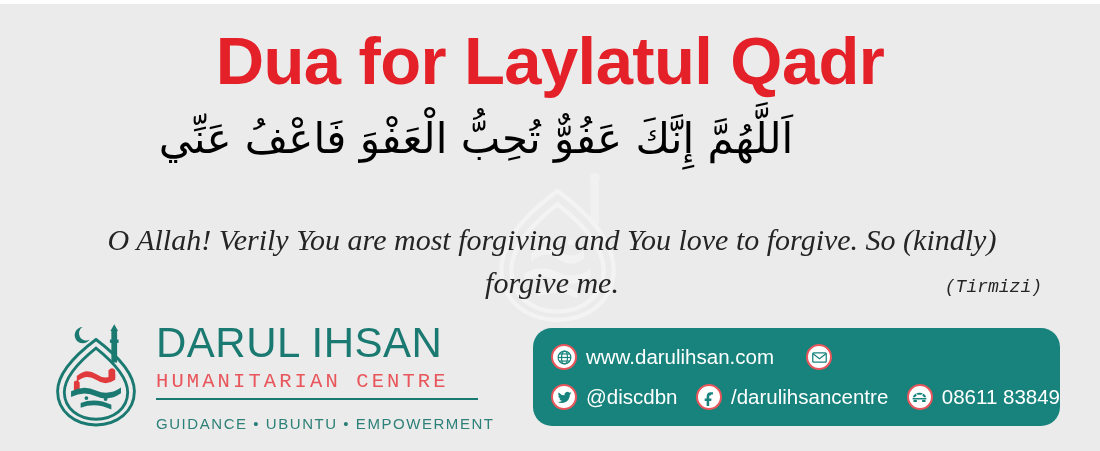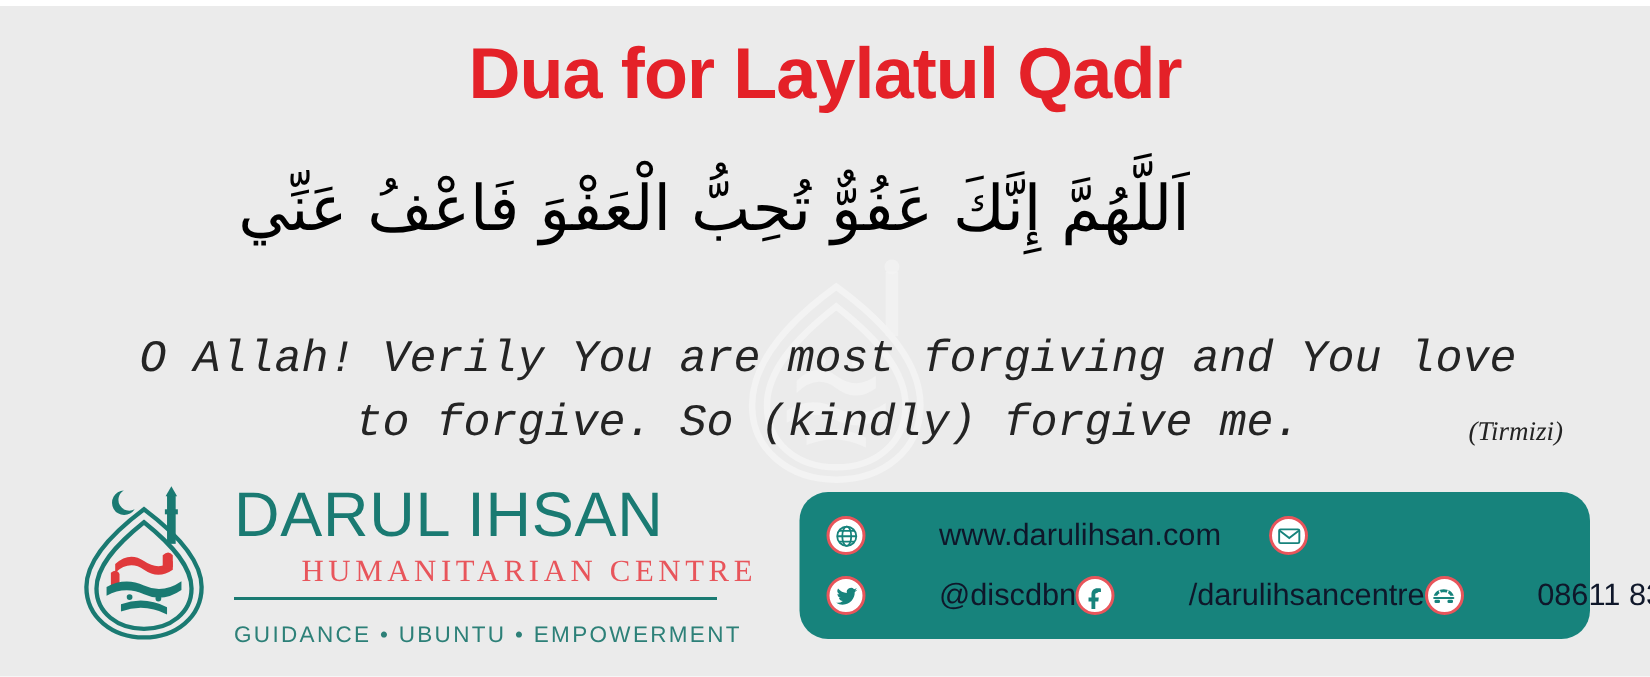--- a/index.html
+++ b/index.html
@@ -36,21 +36,21 @@
     z-index:0;
     pointer-events:none;
   }
   #watermark svg { width:100%; height:100%; display:block; }
 
   
   #title {
     position:absolute;
     top:22px; left:0; width:1100px;
     text-align:center;
-    font-size:48px;
+    font-size:67px;
     font-weight:bold;
     color:#e42128;
     letter-spacing:-0.6px;
     font-family:"Liberation Sans", sans-serif;
     z-index:3;
     white-space:nowrap;
   }
 
   
   #arabic {
@@ -68,31 +68,31 @@
 
   
   #translation {
     position:absolute;
     top:219px; left:92px; width:920px;
     text-align:center;
     font-size:30px;
     line-height:1.42;
     font-style:italic;
     color:#242424;
-    font-family:Liberation Mono, monospace;
+    font-family:Liberation Serif, serif;
     z-index:3;
   }
 
   #attribution {
     position:absolute;
     top:277px; right:58px;
     font-size:18px;
     font-style:italic;
     color:#242424;
-    font-family:Liberation Serif, serif;
+    font-family:Liberation Mono, monospace;
     z-index:3;
     margin-left:12px;
   }
 
   
   #logo {
     position:absolute;
     left:48px; top:322px;
     width:430px; height:108px;
     display:flex;
@@ -112,23 +112,22 @@
     line-height:1.0;
     font-family:"Liberation Sans", sans-serif;
     white-space:nowrap;
   }
   #logo-sub {
     font-size:20.5px;
     color:#e8555b;
     letter-spacing:3.1px;
     line-height:1.25;
     padding-top:5px;
-    font-family:Liberation Serif, serif;
-    white-space:nowrap;
-    margin-left:45px;
+    font-family:Liberation Mono, monospace;
+    white-space:nowrap;
   }
   #logo-rule {
     height:2px;
     background:#1a7a72;
     width:322px;
     margin-top:3px;
   }
   #logo-tagline {
     font-size:15px;
     color:#2d8078;
@@ -151,25 +150,24 @@
 
   .contact-row {
     display:flex;
     align-items:center;
     height:40px;
   }
 
   .contact-item {
     display:flex;
     align-items:center;
-    color:#0f172a;
+    color:#ffffff;
     font-size:20.5px;
     font-family:"Liberation Sans", sans-serif;
     white-space:nowrap;
-    gap:40px;
   }
   .contact-item .label { margin-left:9px; }
 
   .cicon {
     width:26px; height:26px;
     flex:0 0 26px;
     border-radius:50%;
     background:#ffffff;
     border:2px solid #e8555b;
     display:flex;

